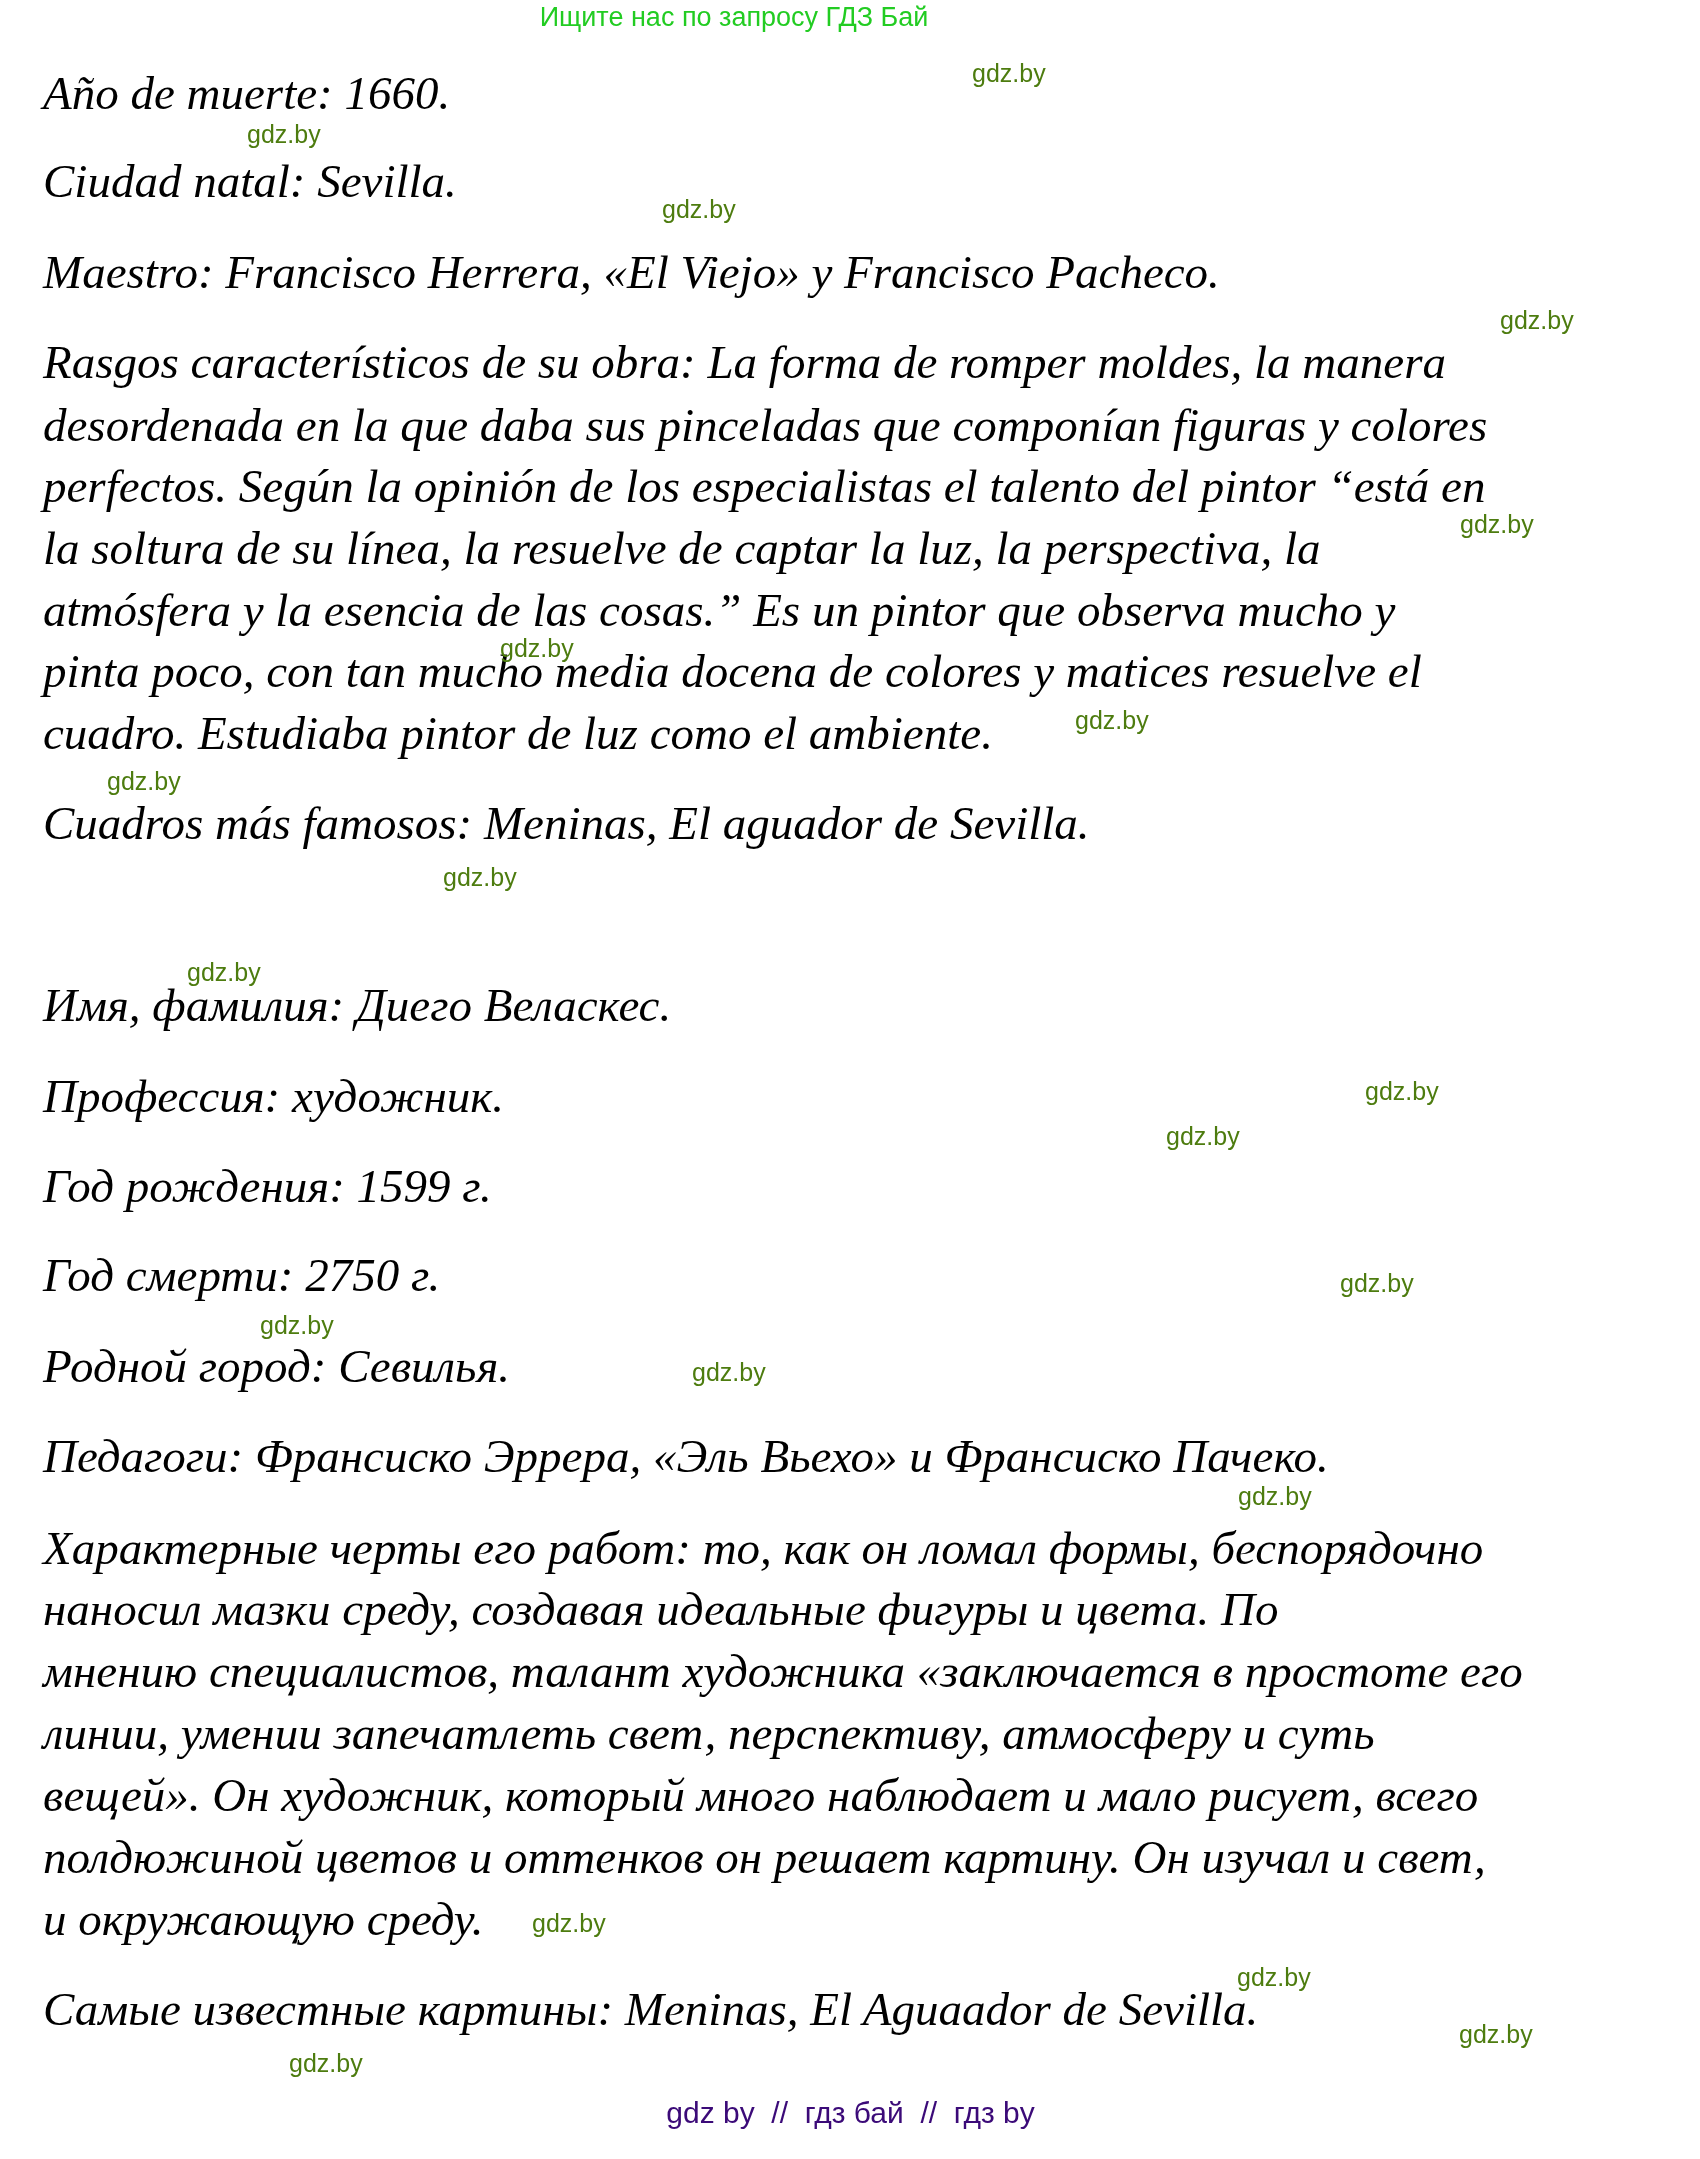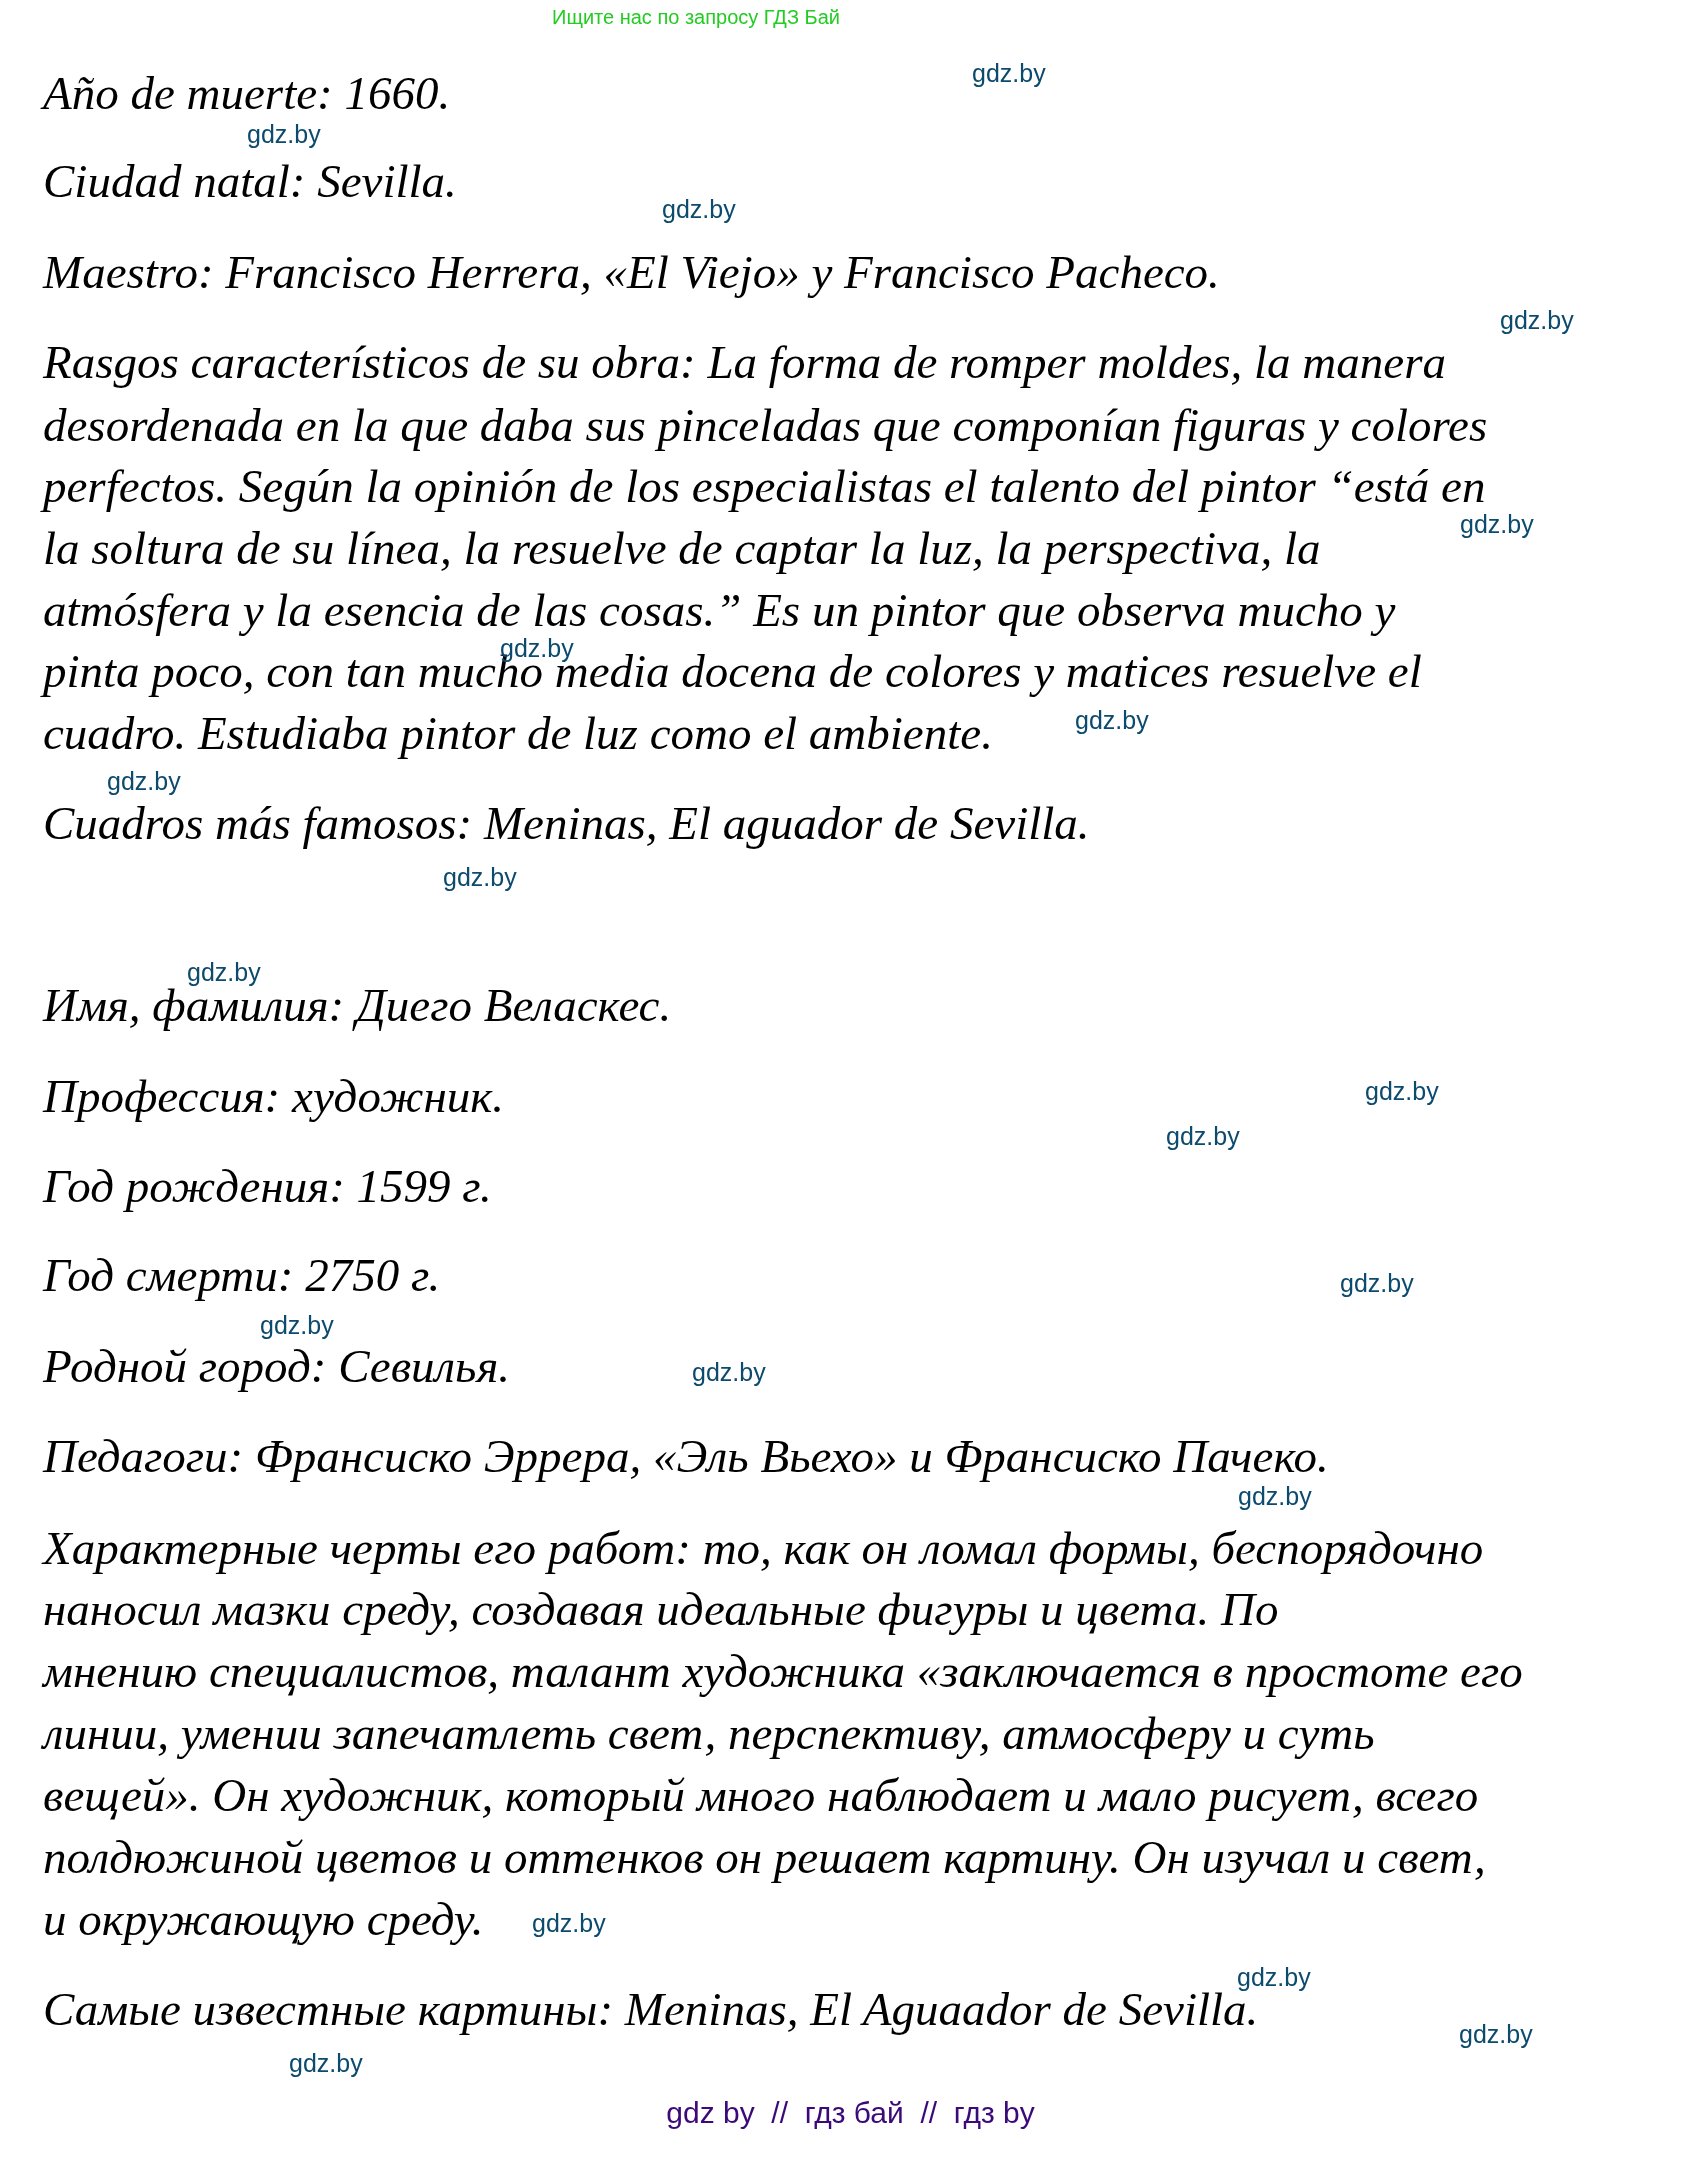--- a/index.html
+++ b/index.html
@@ -2,35 +2,36 @@
 <html style="font-size:14px"><head>
 <meta charset="utf-8">
 <style>
   html, body { margin: 0; padding: 0; background: #ffffff; }
   body {
     width: 1701px; height: 2159px; position: relative; overflow: hidden;
     font-family: "Liberation Serif", serif; color: #000;
   }
   .header {
     position: absolute; left: 0; width: 1392px; top: 0; text-align: center;
-    font-family: "Liberation Sans", sans-serif; font-size: 20px; color: #22cc22;
+    font-family: "Liberation Sans", sans-serif; font-size: 27px; color: #22cc22;
     line-height: 35px;
+    padding-left: 38px;
   }
   .footer {
     position: absolute; left: 0; width: 1701px; top: 2094px; text-align: center;
     font-family: "Liberation Sans", sans-serif; font-size: 30px; color: #3b0a78;
     line-height: 38px; white-space: pre;
   }
   .line {
     position: absolute; left: 43px; font-size: 47px; line-height: 55px;
     white-space: nowrap; transform: translateY(-50%); font-style: italic;
   }
   .wm {
     position: absolute; font-family: "Liberation Sans", sans-serif;
-    font-size: 25px; color: #0c4a6e; line-height: 28px; white-space: nowrap;
+    font-size: 25px; color: #4d7c0f; line-height: 28px; white-space: nowrap;
   }
 </style>
 </head>
 <body>
 
 <div class="header">Ищите нас по запросу ГДЗ Бай</div>
 
 <div class="line" style="top:93px">Año de muerte: 1660.</div>
 <div class="line" style="top:181px">Ciudad natal: Sevilla.</div>
 <div class="line" style="top:272px">Maestro: Francisco Herrera, «El Viejo» y Francisco Pacheco.</div>

